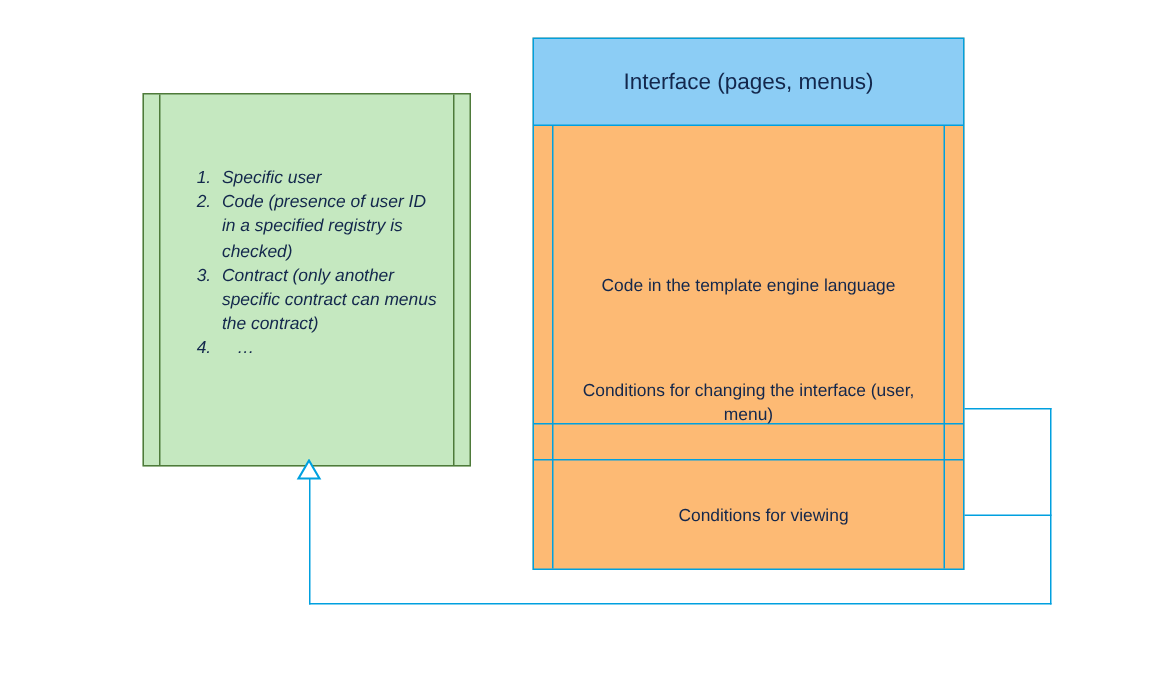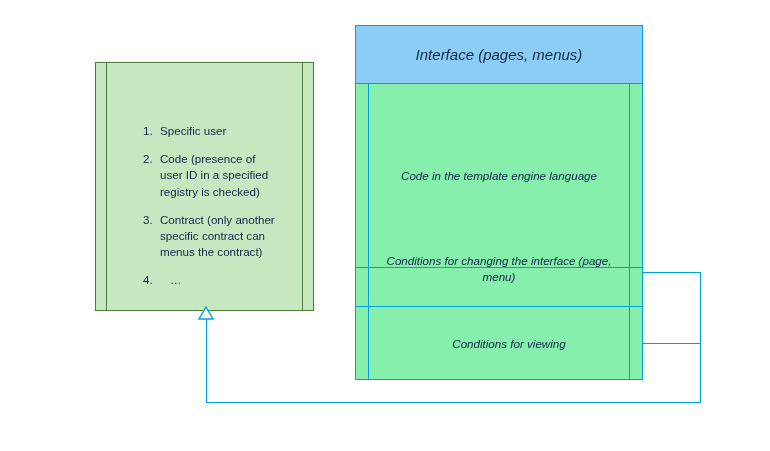--- a/index.html
+++ b/index.html
@@ -48,37 +48,37 @@
     top: 48px;
     right: 20px;
     margin: 0;
     padding: 0 0 0 26px;
     list-style: decimal;
     color: #13274C;
     font-size: 11.6px;
     line-height: 16.2px;
   }
   #green-list li {
-    margin: 12px;
+    margin: 0;
     padding: 0 0 0 4px;
+    font-style: italic;
   }
   #green-list li.ellipsis-item {
     padding-left: 14px;
   }
 
   
   #blue-box {
     left: 355px;
     top: 25px;
     width: 288px;
     height: 355px;
     border: 1.4px solid #00A0DF;
-    background: #86efac;
+    background: #fdba74;
     box-sizing: border-box;
-    font-style: italic;
   }
   #blue-header {
     position: absolute;
     left: 0;
     top: 0;
     right: 0;
     height: 58px;
     background: #8CCDF5;
     border-bottom: 1.4px solid #00A0DF;
     box-sizing: border-box;
@@ -113,21 +113,21 @@
     box-sizing: border-box;
     display: flex;
     align-items: center;
     justify-content: center;
     text-align: center;
     color: #13274C;
     font-size: 11.6px;
     line-height: 15.5px;
     padding: 0 22px;
   }
-  #row-code        { top: 1px;   height: 183px; border-bottom: 1.4px solid #00A0DF; }
+  #row-code        { top: 16px;   height: 183px; border-bottom: 1.4px solid #00A0DF; }
   #row-change      { top: 147px; height: 76px;  border-bottom: 1.4px solid #00A0DF; }
   #row-view        { top: 223px; height: 73px; margin-left: 20px; }
 
   
   .conn {
     position: absolute;
     background: #00A0DF;
   }
   .conn.h { height: 1.4px; }
   .conn.v { width: 1.4px; }
@@ -154,21 +154,21 @@
       <li class="ellipsis-item">…</li>
     </ol>
   </div>
 
   <div id="blue-box" class="frame-box">
     <div id="blue-header">Interface (pages, menus)</div>
     <div id="blue-body">
       <div class="rail left"></div>
       <div class="rail right"></div>
       <div id="row-code" class="blue-row">Code in the template engine language</div>
-      <div id="row-change" class="blue-row">Conditions for changing the interface (page, menu)</div>
+      <div id="row-change" class="blue-row">Conditions for changing the interface (user, menu)</div>
       <div id="row-view" class="blue-row">Conditions for viewing</div>
     </div>
   </div>
 
   <div class="conn h" style="left:643px; top:272px; width:58px;"></div>
 
   <div class="conn h" style="left:643px; top:343px; width:58px;"></div>
 
   <div class="conn v" style="left:700px; top:272px; height:131px;"></div>
 

